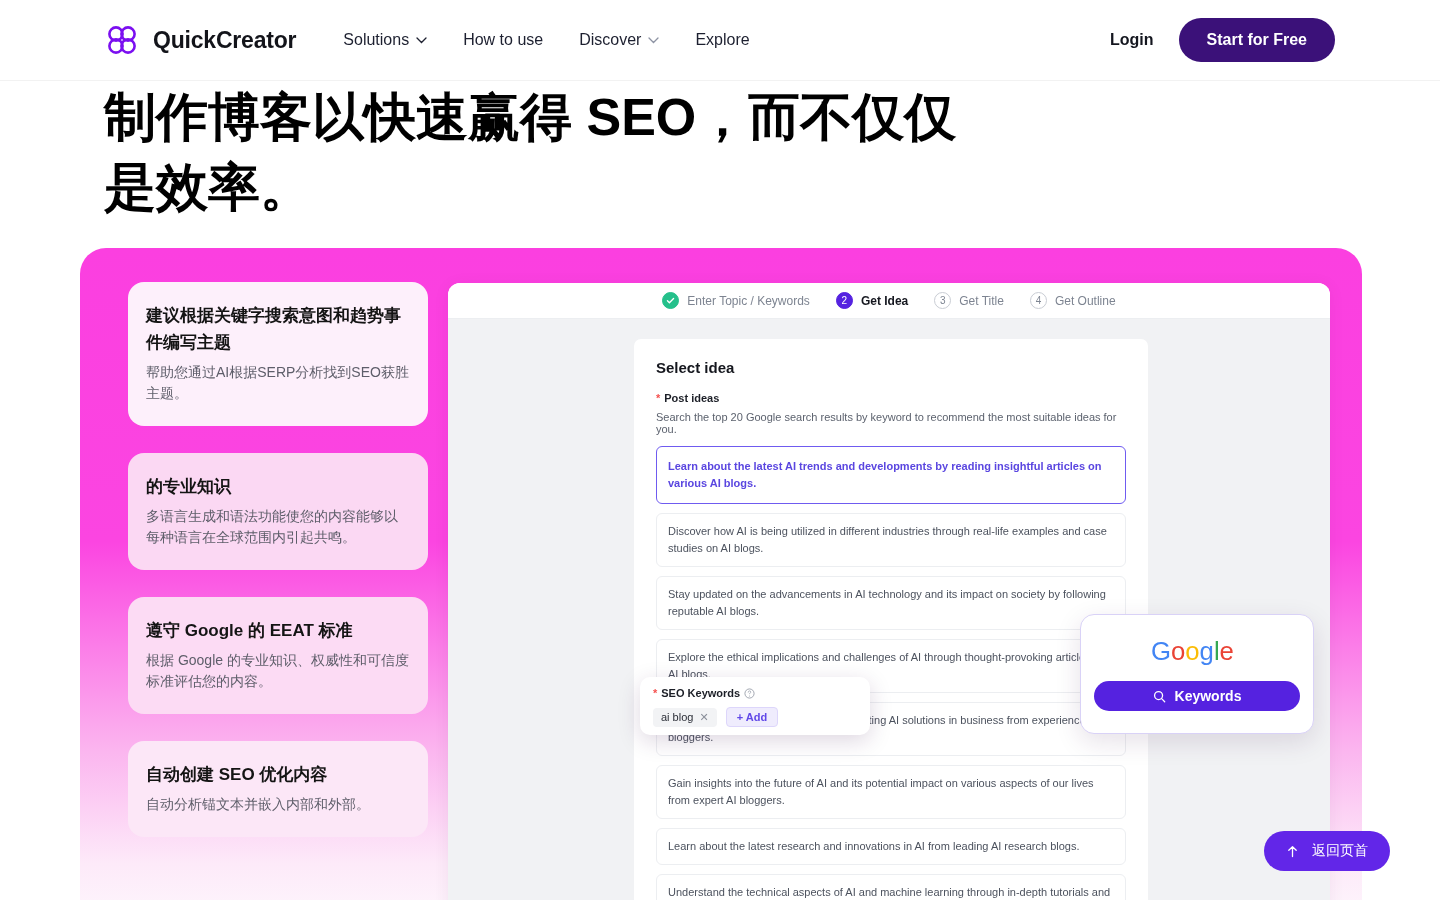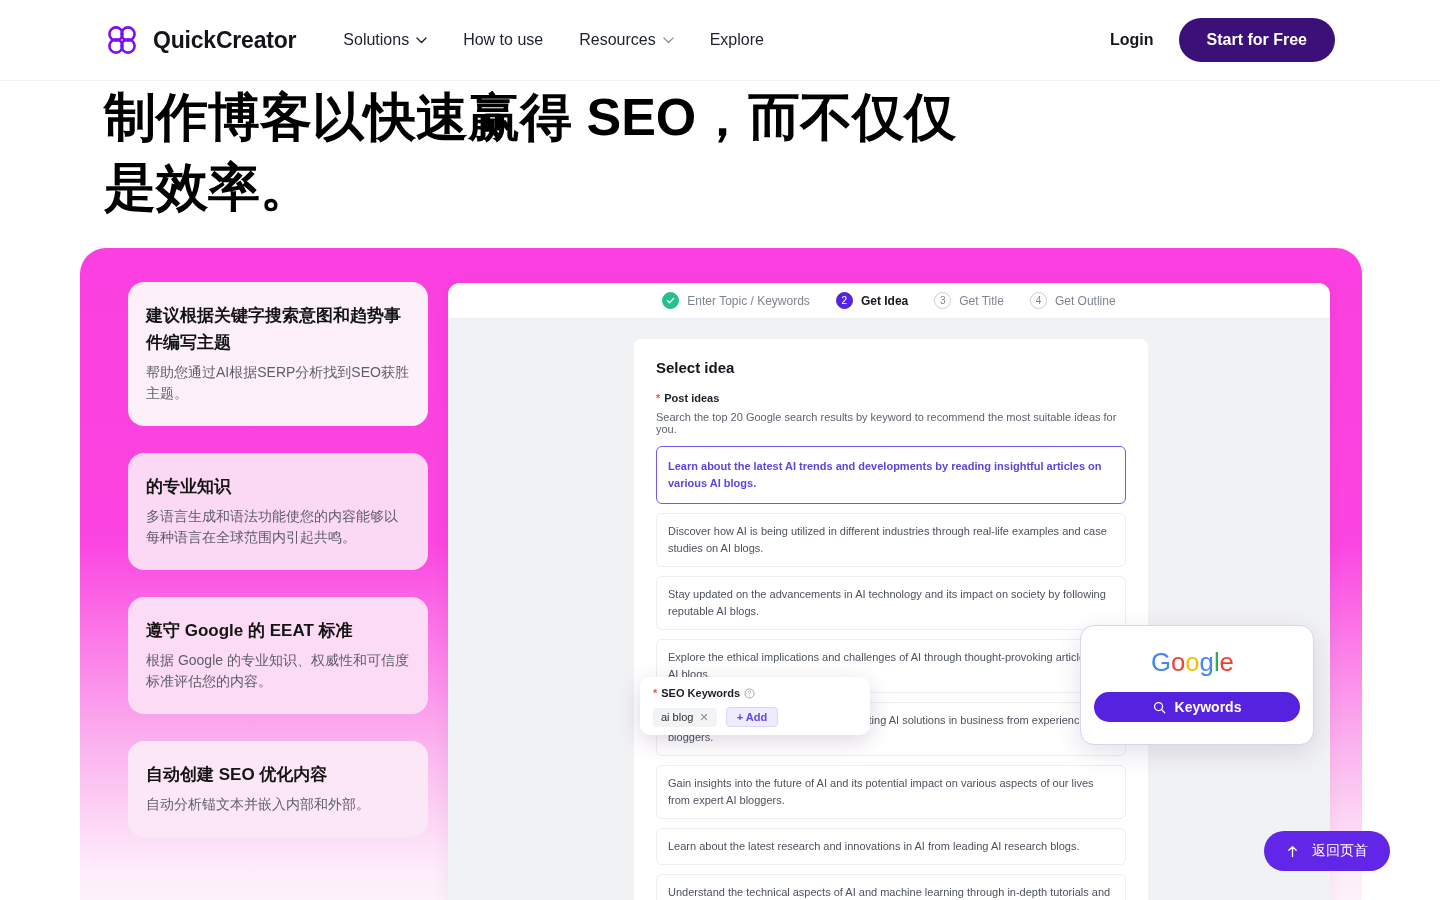--- a/index.html
+++ b/index.html
@@ -133,21 +133,21 @@
     font-size: 11px; color: #2c2f38; display: flex; align-items: center; gap: 6px;
     cursor: pointer;
   }
   .kw-x { font-size: 11px; color: #8a8f9a; }
   .kw-add {
     background: #efecfd; border: 1px solid #ddd6fb; border-radius: 4px;
     padding: 3px 10px; font-size: 11px; font-weight: bold; color: #6047e8; cursor: pointer;
     font-family: inherit;
   }
   .google-overlay {
-    position: absolute; left: 632px; top: 306px; width: 234px; height: 120px;
+    position: absolute; left: 632px; top: 295px; width: 234px; height: 120px;
     background: #fff; border: 1px solid #d9d2f7; border-radius: 14px;
     box-shadow: 0 8px 26px rgba(60,20,80,0.13);
     display: flex; flex-direction: column; align-items: center;
     justify-content: center; gap: 14px; z-index: 12;
   }
   .g-logo { height: 30px; display:block; }
   .g-btn {
     background: #5522e0; color: #fff; border: none; border-radius: 999px;
     width: 206px; height: 30px; font-size: 14px; font-weight: bold;
     display: flex; align-items: center; justify-content: center; gap: 9px;
@@ -189,21 +189,21 @@
         <span>
           <svg class="chev" viewBox="0 0 11 7">
               <path d="M1 1l4.5 4.5L10 1" fill="none" stroke="#1d2030" stroke-width="1.3" stroke-linecap="round"></path>
             </svg>
         </span>
       </div>
       <div class="nav-link">
         <span>How to use</span>
       </div>
       <div class="nav-link">
-        <span>Resources</span>
+        <span>Discover</span>
         <span>
           <svg class="chev" viewBox="0 0 11 7">
               <path d="M1 1l4.5 4.5L10 1" fill="none" stroke="#8d93a3" stroke-width="1.3" stroke-linecap="round"></path>
             </svg>
         </span>
       </div>
       <div class="nav-link">
         <span>Explore</span>
       </div>
     </div>

